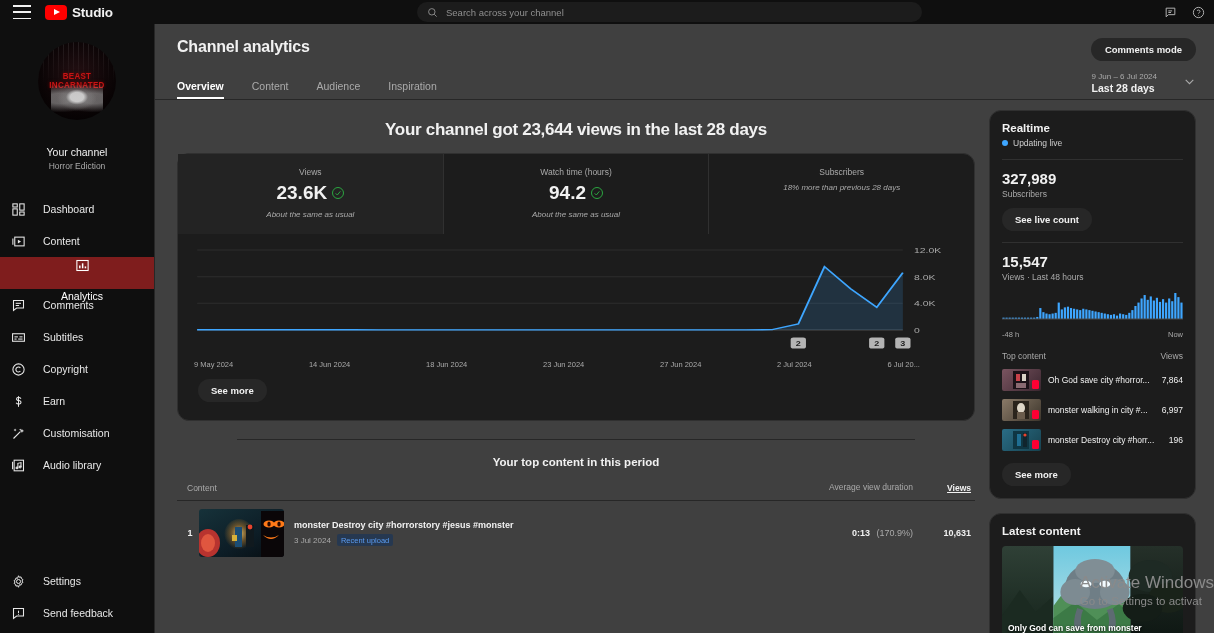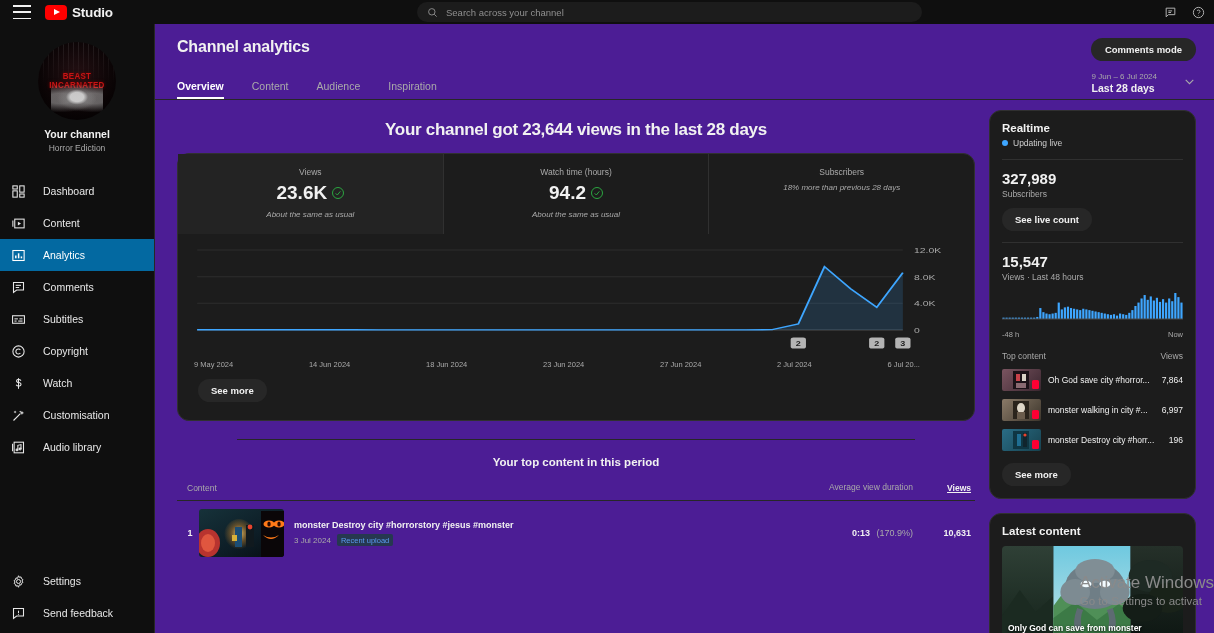--- a/index.html
+++ b/index.html
@@ -67,37 +67,37 @@
      background:
        radial-gradient(ellipse at 50% 40%, rgba(215,215,215,.85) 0 18%, rgba(120,120,120,.35) 30%, transparent 58%),
        radial-gradient(ellipse at 18% 45%, rgba(190,190,190,.5) 0 22%, transparent 60%),
        radial-gradient(ellipse at 82% 45%, rgba(190,190,190,.5) 0 22%, transparent 60%);
   }
   .avatar .av-streaks { position:absolute; inset:0;
      background: repeating-linear-gradient(90deg, rgba(255,255,255,.10) 0 1px, transparent 1px 5px);
      mask-image: linear-gradient(to bottom, rgba(0,0,0,.9) 0%, transparent 55%);
      -webkit-mask-image: linear-gradient(to bottom, rgba(0,0,0,.9) 0%, transparent 55%);
   }
-  .ch-name { margin-top: 8px; font-size: 10.5px; font-weight: 700; color: #f1f1f1; }
+  .ch-name { margin-top: 26px; font-size: 10.5px; font-weight: 400; color: #f1f1f1; }
   .ch-sub { margin-top: 3px; font-size: 8.5px; color: #aaa; }
 
   .navlist { margin-top: 8px; display: flex; flex-direction: column; }
   .navitem {
     height: 32px; display: flex; align-items: center; gap: 16px;
     padding: 0 0 0 10px; cursor: pointer; position: relative;
   }
-  .navitem.active { background: #0369a1; }
+  .navitem.active { background: #7f1d1d; flex-direction: column; }
   .navitem .ni-ico { width: 17px; height: 17px; display:flex; align-items:center; justify-content:center; flex: 0 0 17px; }
   .navitem .ni-label { font-size: 10.5px; color: #e8e8e8; white-space: nowrap; }
   .navitem.active .ni-label { color: #fff; font-weight: 400; }
   .navspacer { flex: 1; }
   .navbottom { padding-bottom: 4px; display: flex; flex-direction: column; }
 
   
-  .main { flex: 1; min-width: 0; overflow: hidden; position: relative; background: #4c1d95; }
+  .main { flex: 1; min-width: 0; overflow: hidden; position: relative; background: #404040; }
   .main-inner { padding: 0 18px 0 22px; }
 
   .page-head { display: flex; align-items: flex-start; justify-content: space-between; padding-top: 14px; }
   .page-title { font-size: 16px; font-weight: 700; letter-spacing: -0.2px; }
   .adv-btn {
     background: #272727; color: #f1f1f1; border: none;
     border-radius: 14px; padding: 6px 14px; font-size: 9.5px; font-weight: 700;
     cursor: pointer; font-family: inherit;
   }
 
@@ -328,21 +328,21 @@
           <span class="ni-label">Copyright</span>
         </div>
 
         <div class="navitem">
           <span class="ni-ico">
             <svg width="15" height="15" viewBox="0 0 24 24" fill="none" stroke="#e8e8e8" stroke-width="1.7">
               <path d="M16 7.5c-1-1.6-3-2.2-5-1.8-2.3.5-3 3.2-.6 4.2 1.3.6 3.4.7 4.6 1.6 1.9 1.4 1 4-1.5 4.4-2.2.4-4.3-.4-5.3-2"></path>
               <line x1="12" y1="3.5" x2="12" y2="20.5"></line>
             </svg>
           </span>
-          <span class="ni-label">Watch</span>
+          <span class="ni-label">Earn</span>
         </div>
 
         <div class="navitem">
           <span class="ni-ico">
             <svg width="15" height="15" viewBox="0 0 24 24" fill="none" stroke="#e8e8e8" stroke-width="1.7">
               <line x1="4" y1="20" x2="15" y2="9"></line>
                 <path d="M14 5l1.5 1.5"></path>
               <path d="M17.5 4.5l1 2.4 2.4 1-2.4 1-1 2.4-1-2.4-2.4-1 2.4-1z" fill="#e8e8e8" stroke="none"></path>
               <path d="M6.5 4l.7 1.7L8.9 6.4 7.2 7.1 6.5 8.8 5.8 7.1 4.1 6.4 5.8 5.7z" fill="#e8e8e8" stroke="none"></path>
             </svg>

